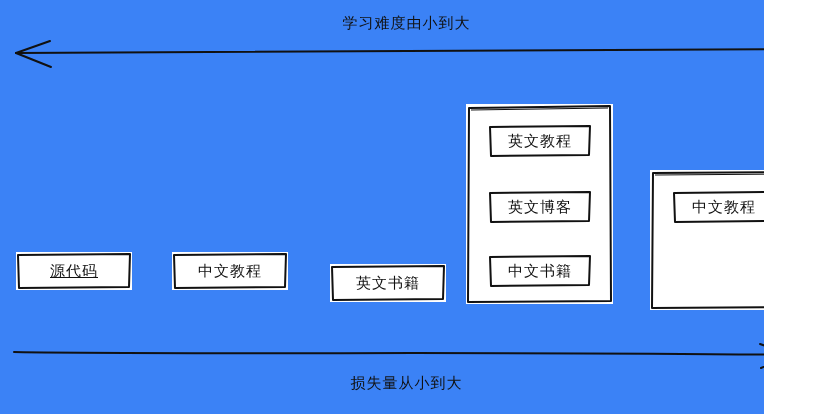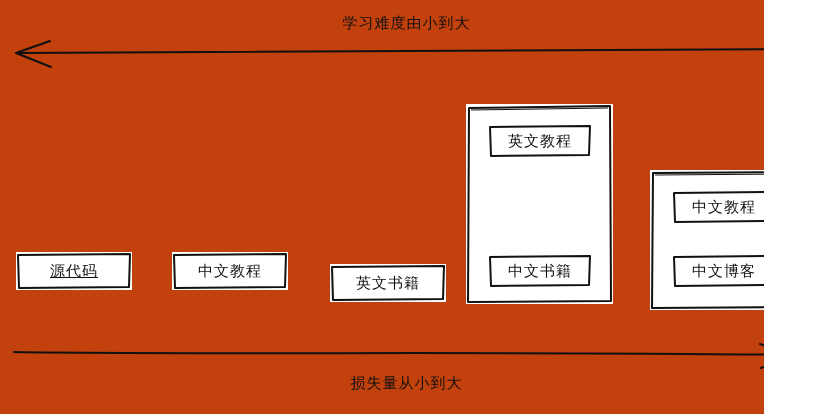--- a/index.html
+++ b/index.html
@@ -7,21 +7,21 @@
     padding: 0;
     background: #ffffff;
   }
   body {
     font-family: "Liberation Sans", "DejaVu Sans", sans-serif;
   }
   #canvas {
     position: relative;
     width: 764px;
     height: 414px;
-    background: #c2410c;
+    background: #3b82f6;
     overflow: hidden;
   }
   .label-text {
     position: absolute;
     font-size: 15px;
     color: #111111;
     letter-spacing: 1px;
     white-space: nowrap;
   }
   #top-caption {
@@ -135,35 +135,35 @@
     <span>英文书籍</span>
   </div>
 
   <div class="node" style="left:488px; top:124px; width:104px; height:34px;text-align:center;">
     <svg class="sketch-border" viewBox="0 0 104 34" preserveAspectRatio="none">
       <path d="M2 3 L102 2 L101 31 L3 32 Z" fill="#ffffff" stroke="#111111" stroke-width="2" stroke-linejoin="round"></path>
     </svg>
     <span>英文教程</span>
   </div>
 
+  <div class="node" style="left:488px; top:190px; width:104px; height:34px;">
+    <svg class="sketch-border" viewBox="0 0 104 34" preserveAspectRatio="none">
+      <path d="M2 3 L102 2 L101 31 L3 32 Z" fill="#ffffff" stroke="#111111" stroke-width="2" stroke-linejoin="round"></path>
+    </svg>
+    <span>英文博客</span>
+  </div>
 
   <div class="node" style="left:488px; top:254px; width:104px; height:34px;">
     <svg class="sketch-border" viewBox="0 0 104 34" preserveAspectRatio="none">
       <path d="M2 3 L102 2 L101 31 L3 32 Z" fill="#ffffff" stroke="#111111" stroke-width="2" stroke-linejoin="round"></path>
     </svg>
     <span>中文书籍</span>
   </div>
 
   <div class="node" style="left:672px; top:190px; width:104px; height:34px;">
     <svg class="sketch-border" viewBox="0 0 104 34" preserveAspectRatio="none">
       <path d="M2 3 L102 2 L101 31 L3 32 Z" fill="#ffffff" stroke="#111111" stroke-width="2" stroke-linejoin="round"></path>
     </svg>
     <span>中文教程</span>
   </div>
 
-  <div class="node" style="left:672px; top:254px; width:104px; height:34px;">
-    <svg class="sketch-border" viewBox="0 0 104 34" preserveAspectRatio="none">
-      <path d="M2 3 L102 2 L101 31 L3 32 Z" fill="#ffffff" stroke="#111111" stroke-width="2" stroke-linejoin="round"></path>
-    </svg>
-    <span>中文博客</span>
-  </div>
 
 </div>
 
 </body></html>

